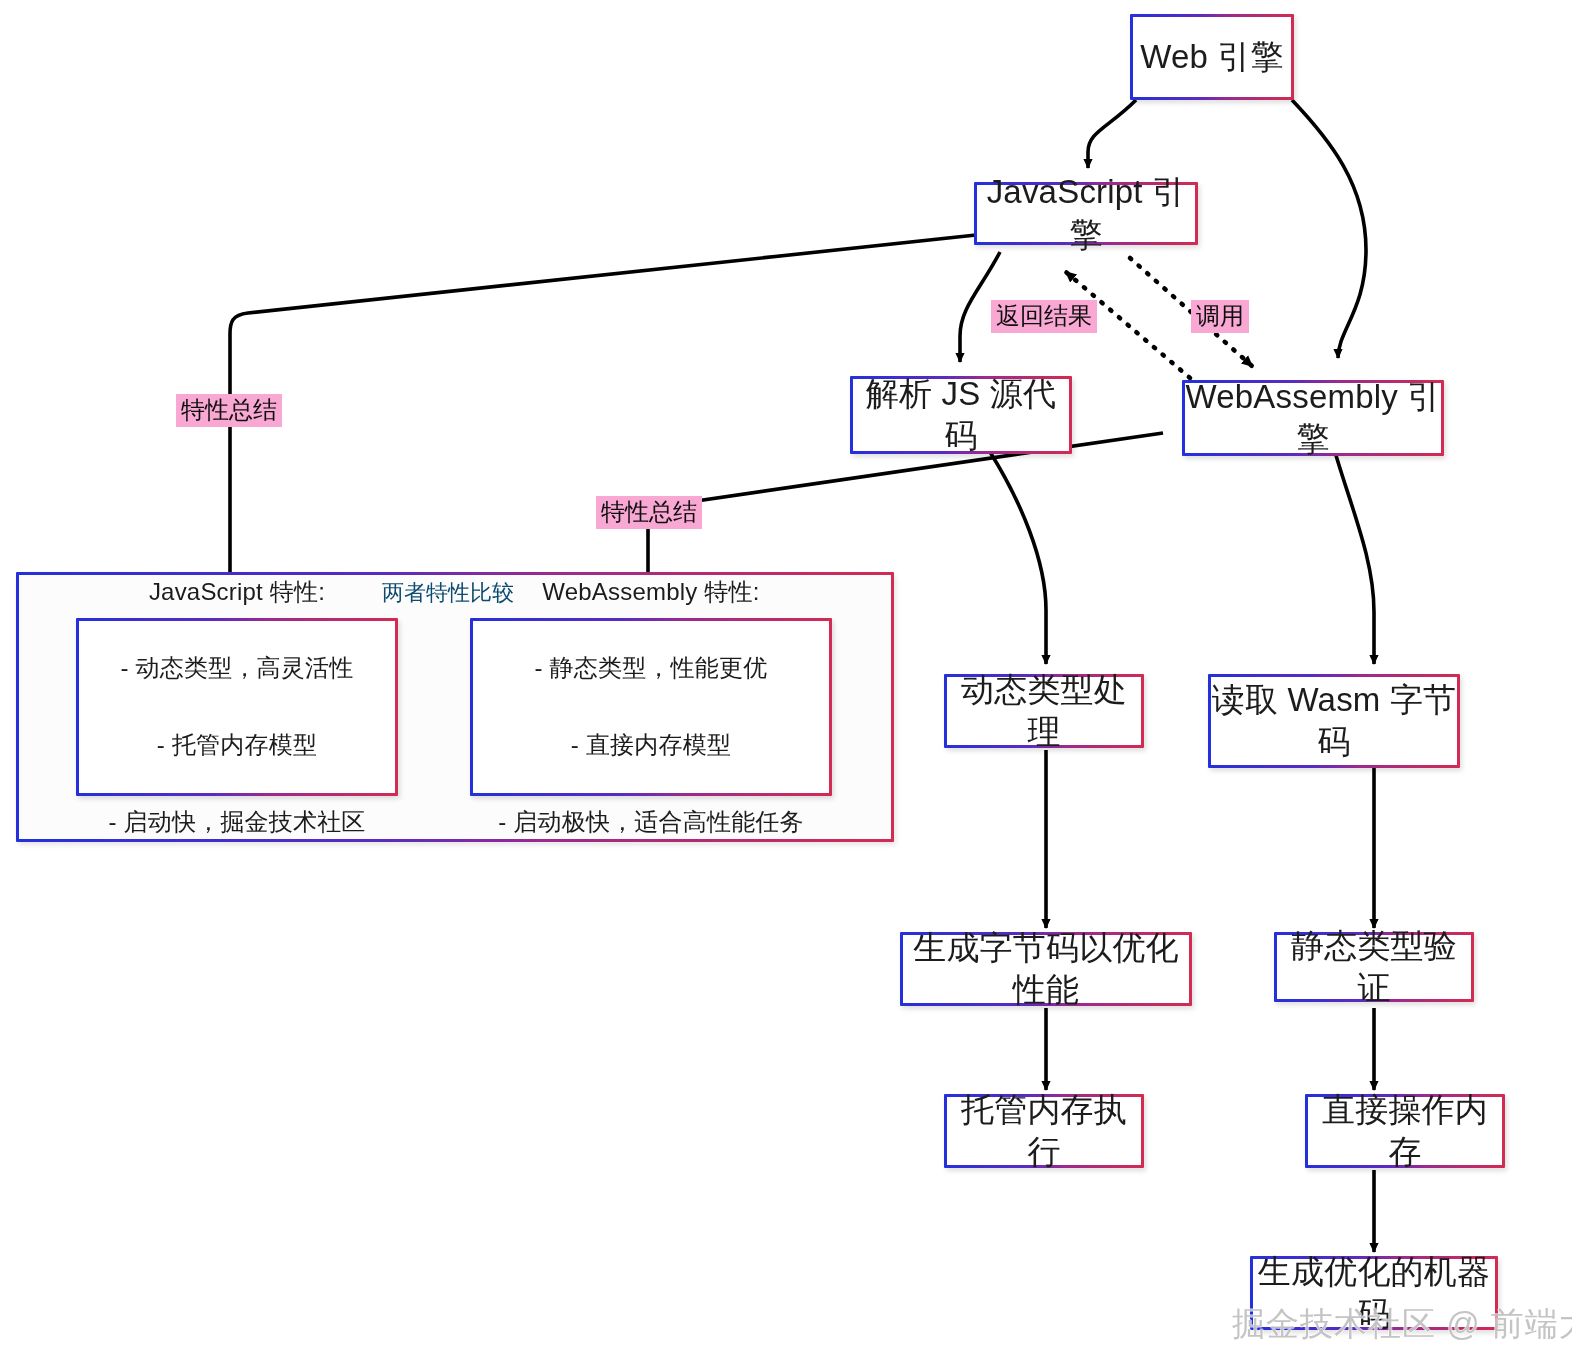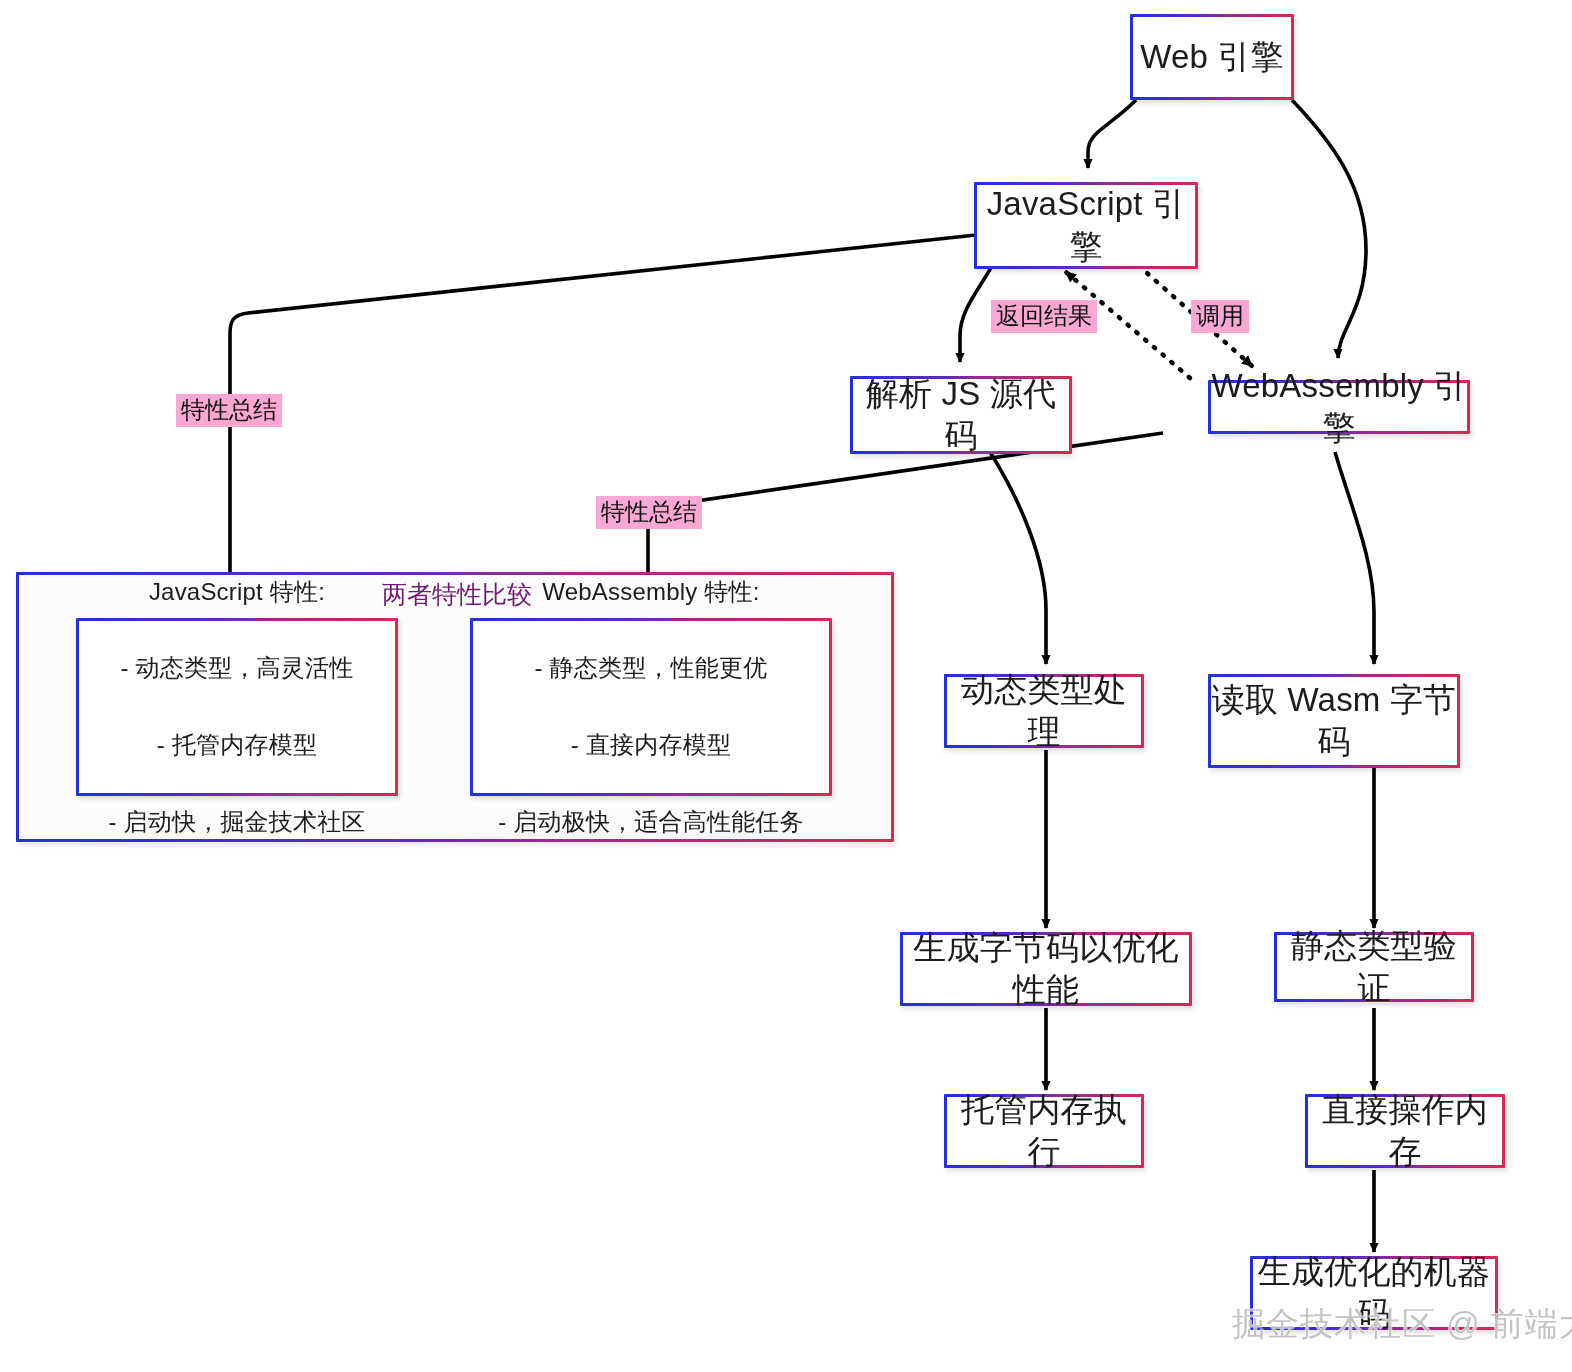--- a/index.html
+++ b/index.html
@@ -64,22 +64,22 @@
     border-radius: 1px;
     background-image:
       linear-gradient(#fcfcfc, #fcfcfc),
       linear-gradient(90deg, #2430dd 0%, #5a2bc0 42%, #9a2a8e 60%, #d32b52 100%);
     background-origin: border-box;
     background-clip: padding-box, border-box;
     box-shadow: 2px 3px 5px rgba(0,0,0,0.10);
   }
   .subgraph-title {
     position: absolute;
-    font-size: 25px;
-    color: #701a75;
+    font-size: 22px;
+    color: #0c4a6e;
     white-space: nowrap;
   }
   .edge-label {
     position: absolute;
     background: #f9a8d4;
     color: #0d0d0d;
     font-size: 24px;
     line-height: 1.18;
     padding: 2px 5px 3px 5px;
     white-space: nowrap;
@@ -145,29 +145,29 @@
       <path d="M1130,258 L1252,366" marker-end="url(#arrow-dot)"></path>
 
       <path d="M1190,378 L1066,272" marker-end="url(#arrow-dot)"></path>
     </g>
   </svg>
 
   <div class="node-box" style="left:1130px; top:14px; width:164px; height:86px;">
     <span>Web 引擎</span>
   </div>
 
-  <div class="node-box" style="left:974px; top:182px; width:224px; height:87px;">
+  <div class="node-box" style="left:974px; top:182px; width:224px; height:63px;">
     <span>JavaScript 引擎</span>
   </div>
 
   <div class="node-box" style="left:850px; top:376px; width:222px; height:78px;">
     <span>解析 JS 源代码</span>
   </div>
 
-  <div class="node-box" style="left:1208px; top:380px; width:262px; height:54px;">
+  <div class="node-box" style="left:1182px; top:380px; width:262px; height:76px;">
     <span>WebAssembly 引擎</span>
   </div>
 
   <div class="node-box" style="left:944px; top:674px; width:200px; height:74px;">
     <span>动态类型处理</span>
   </div>
 
   <div class="node-box" style="left:1180px; top:674px; width:252px; height:94px;margin-left:28px;">
     <span>读取 Wasm 字节码</span>
   </div>

